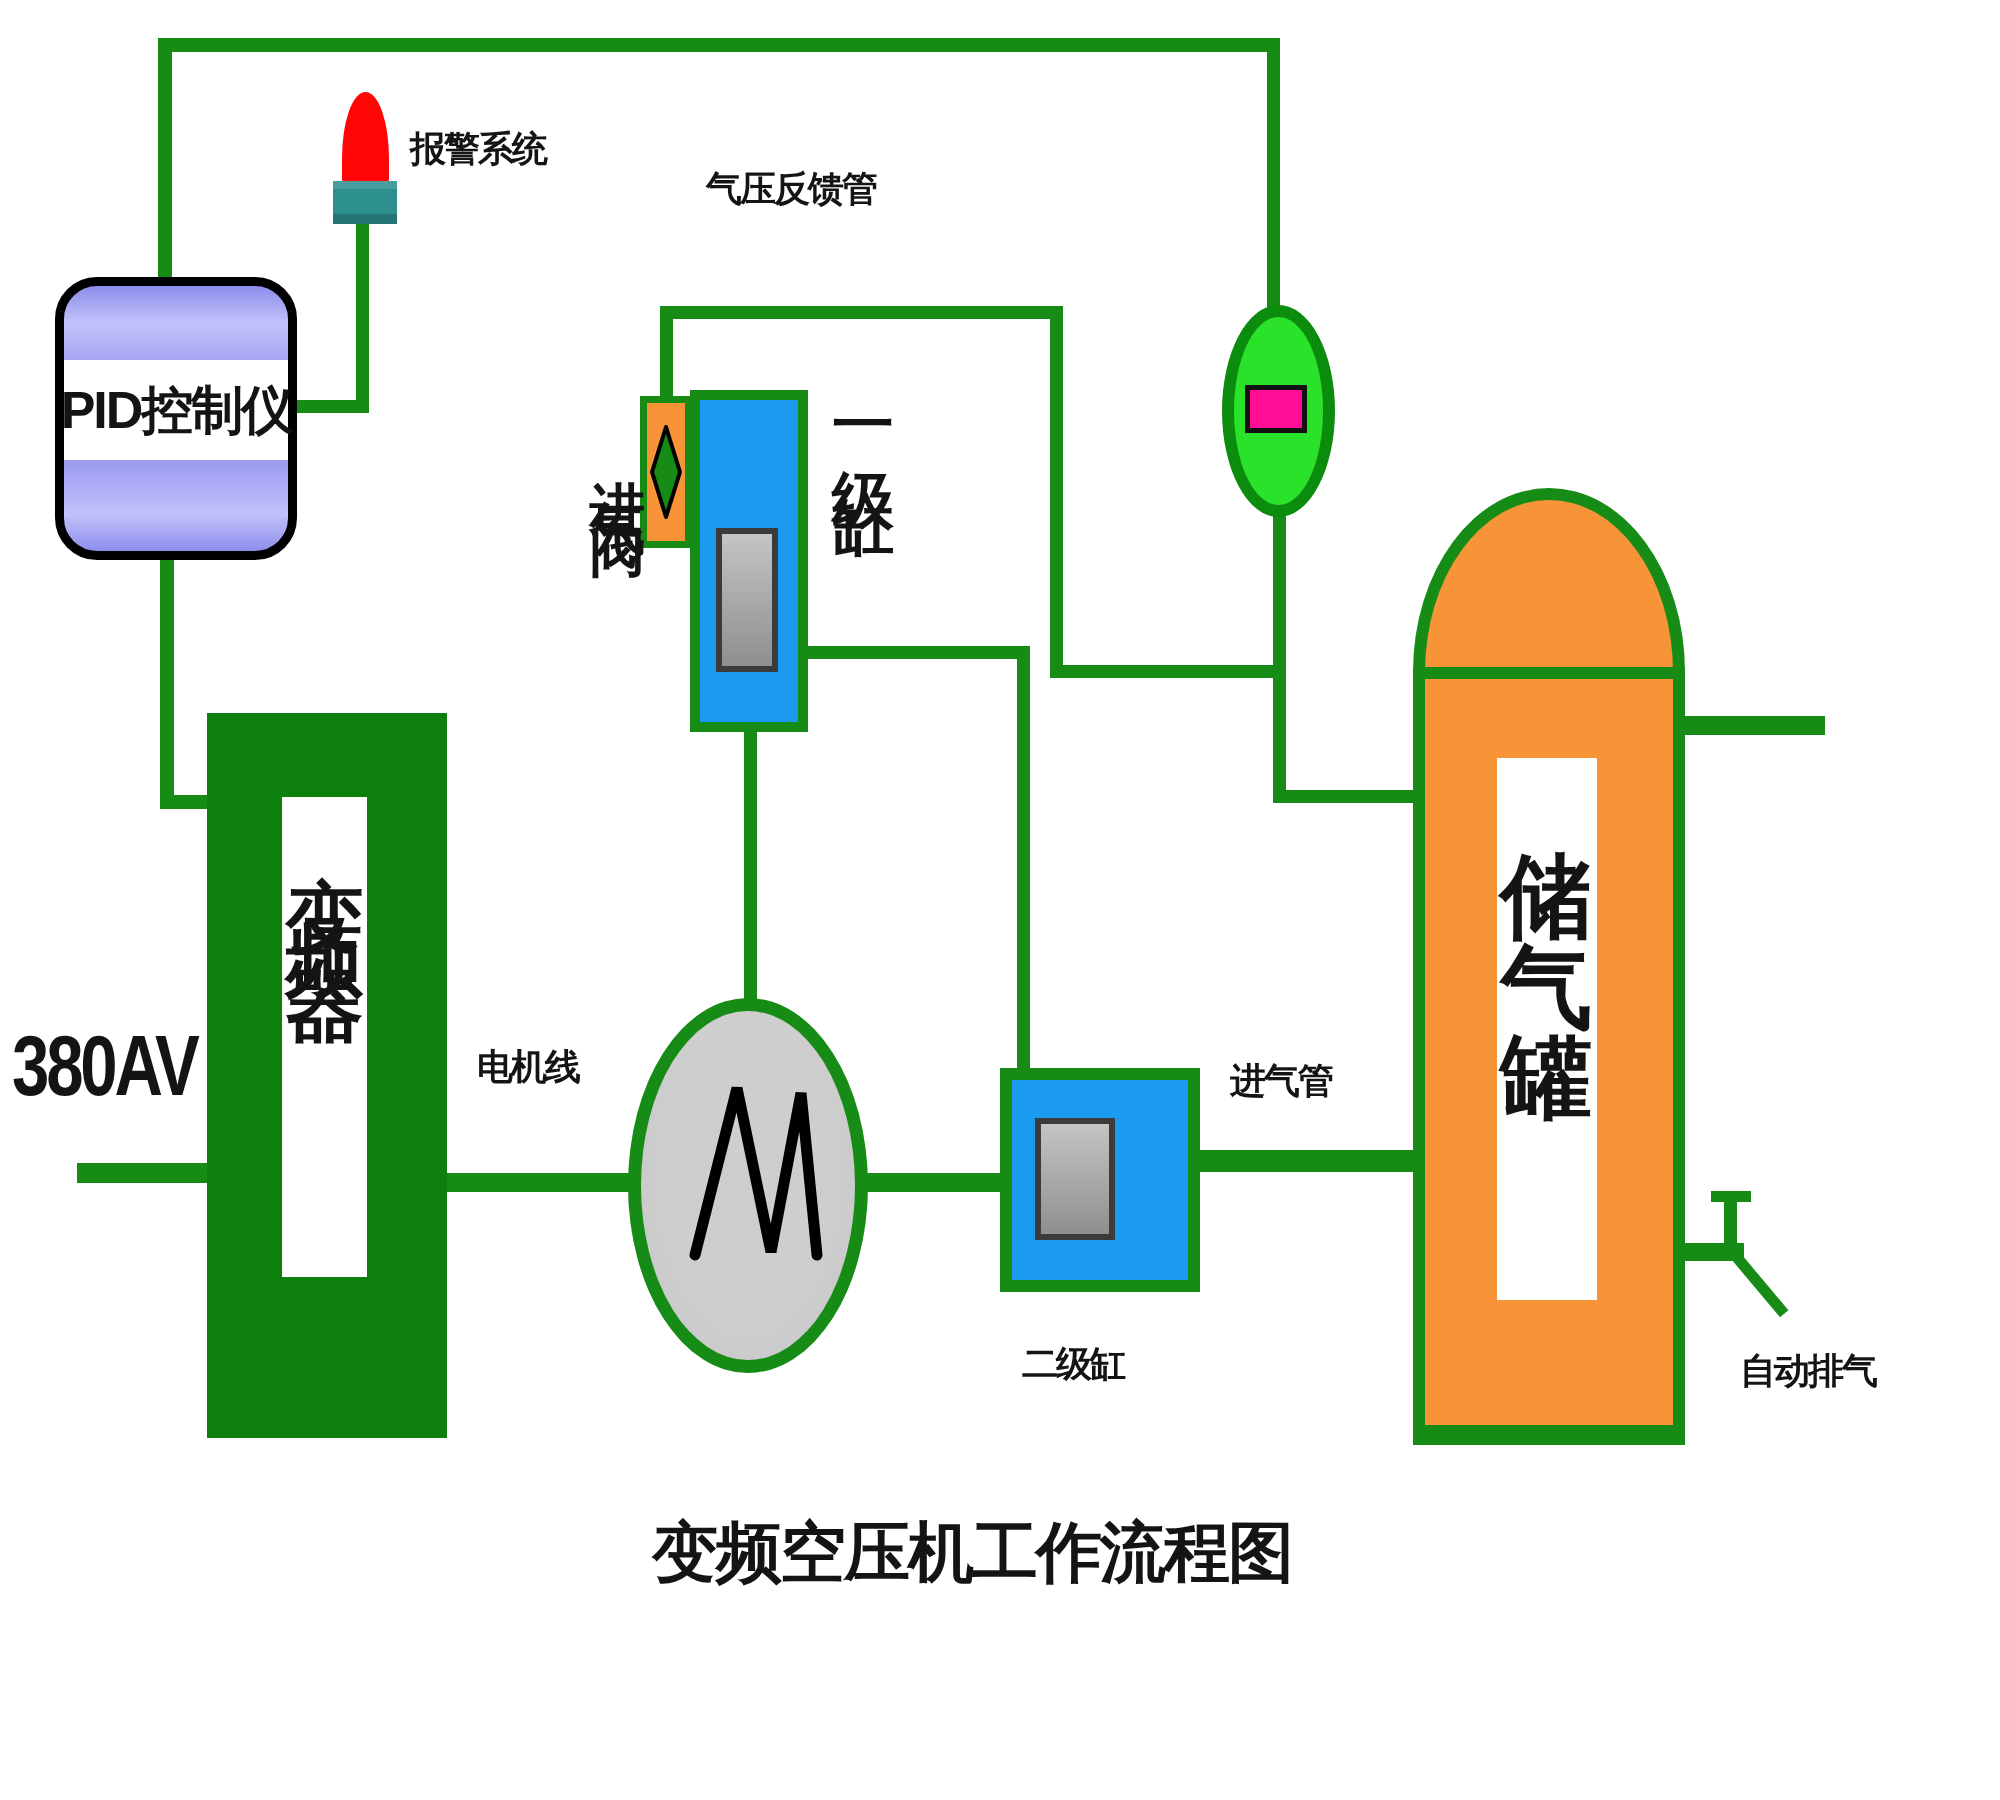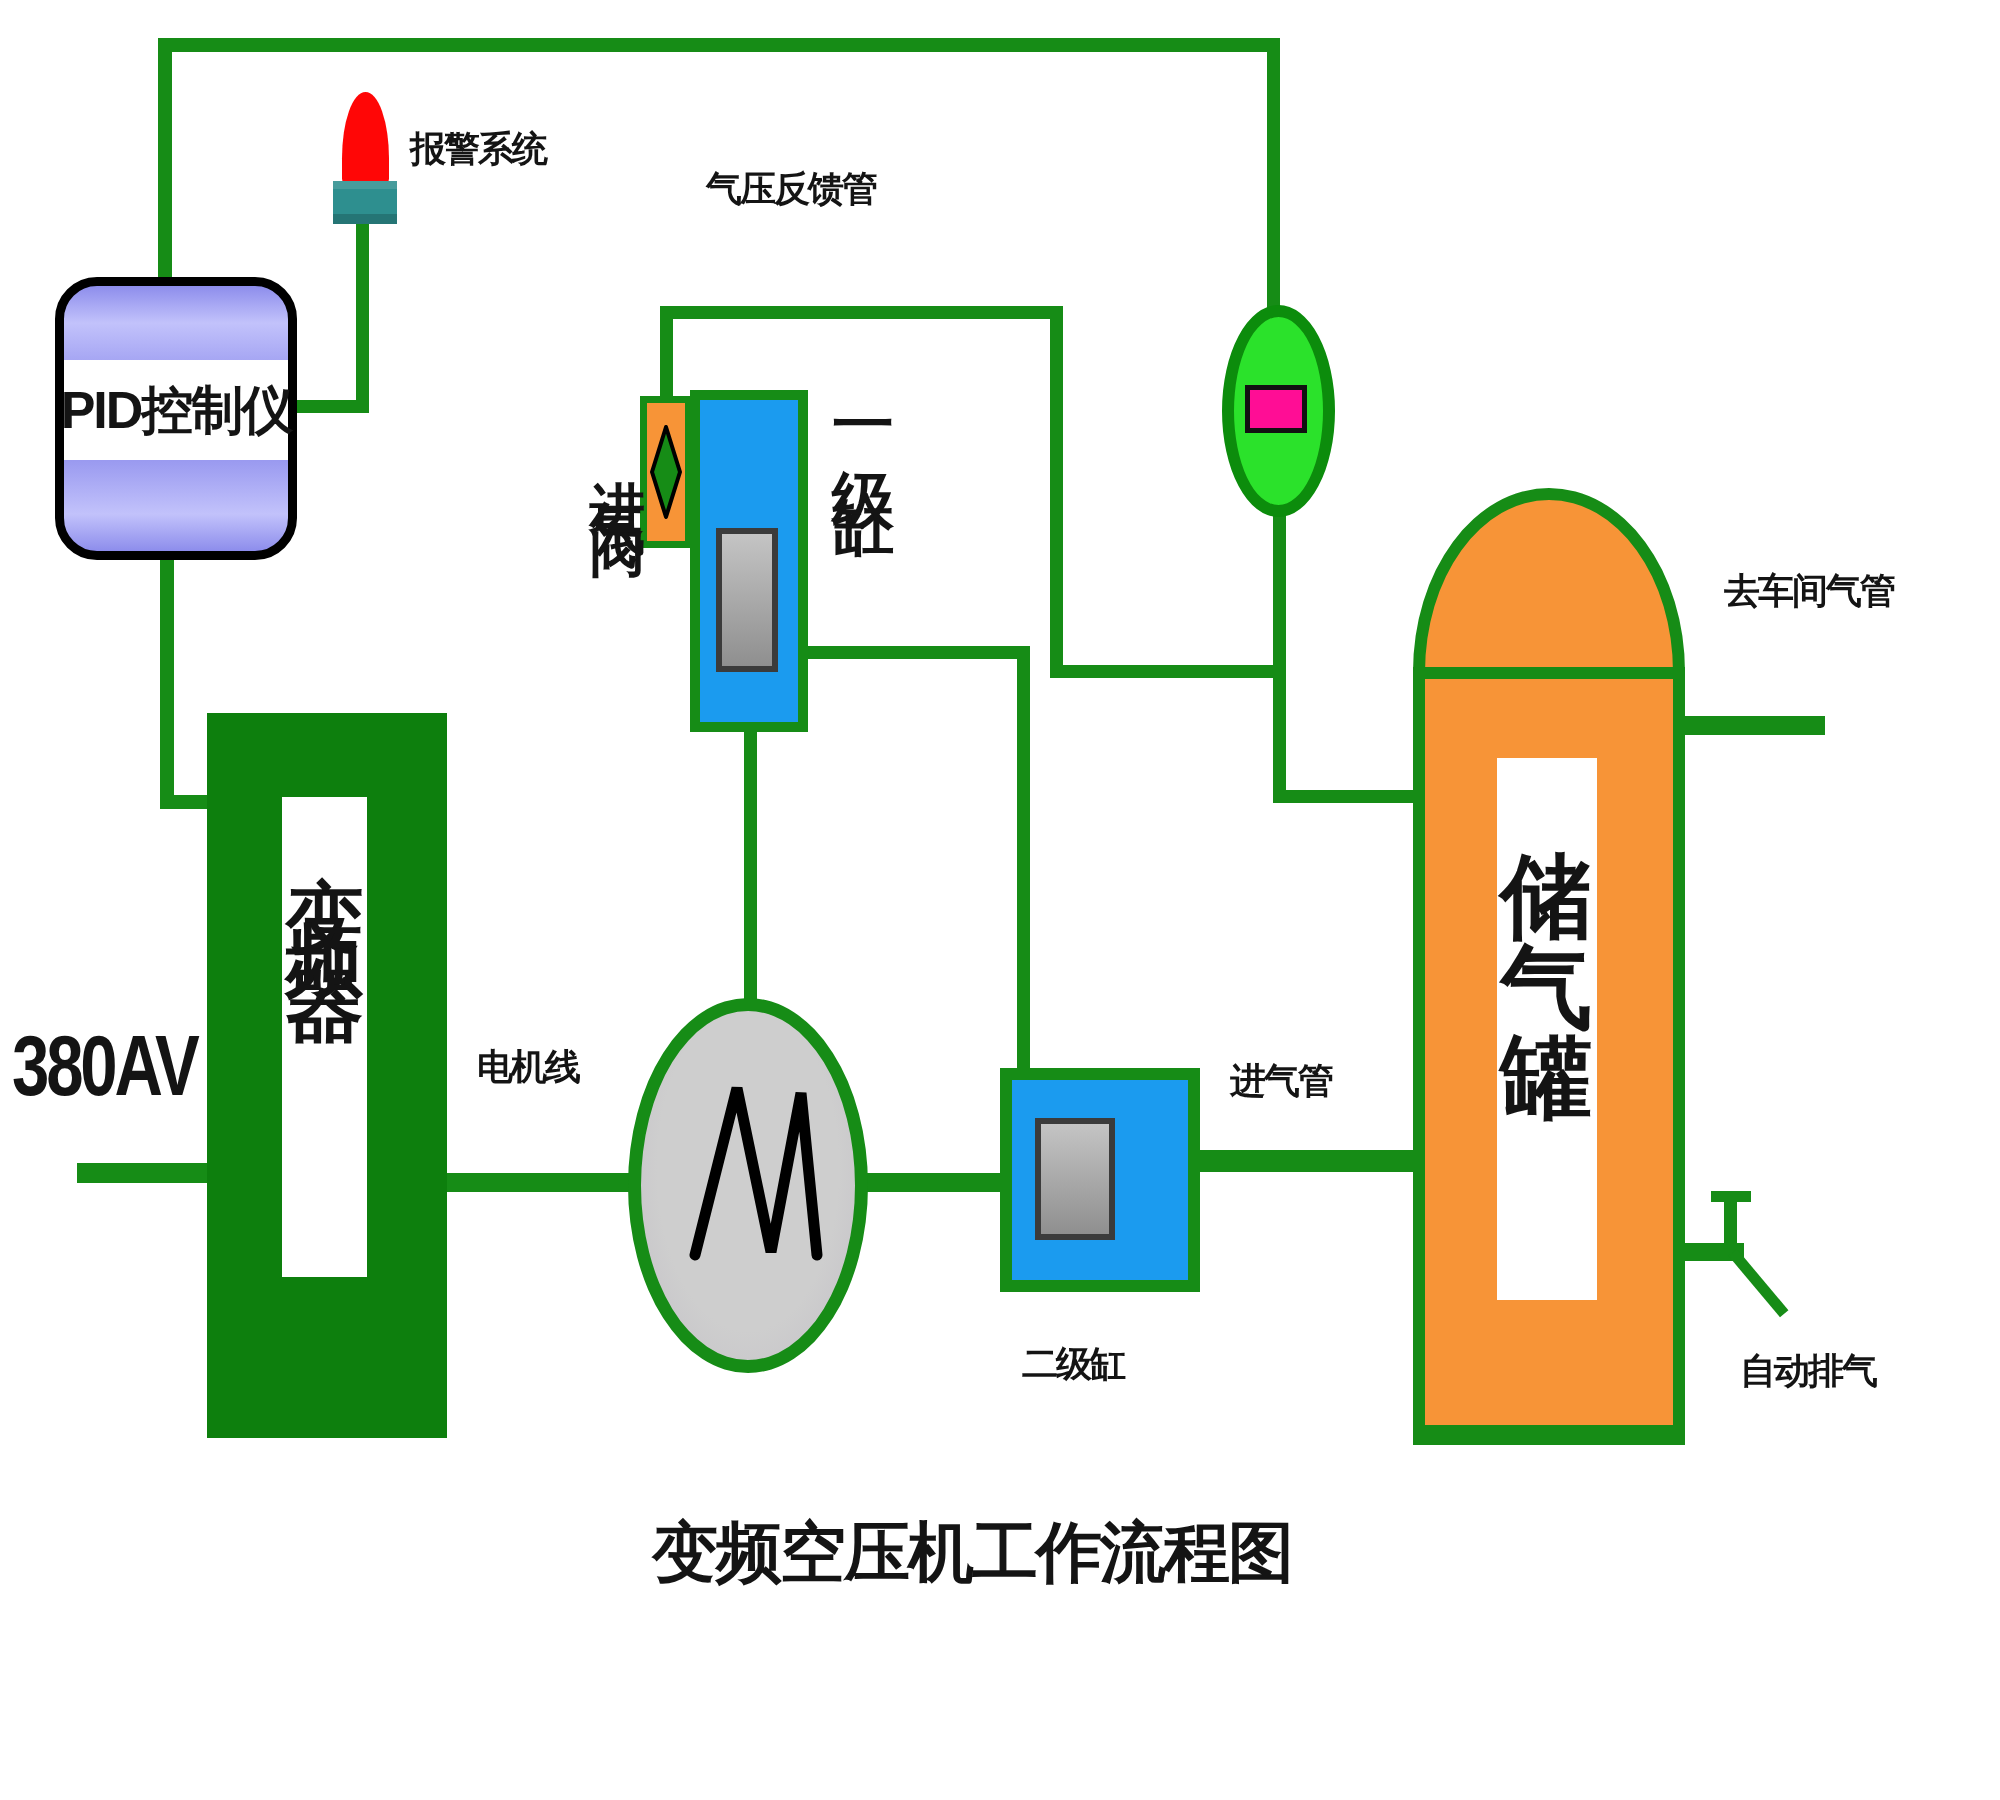--- a/index.html
+++ b/index.html
@@ -98,18 +98,17 @@
   <div class="box cyl" style="left:1000px;top:1068px;width:200px;height:224px;border-width:12px;"></div>
   <div class="box piston" style="left:1035px;top:1118px;width:80px;height:122px;"></div>
   <div class="lbl" style="left:1022px;top:1345px;">二级缸</div>
   <div class="lbl" style="left:1230px;top:1062px;">进气管</div>
 
   <div class="box" style="left:1413px;top:488px;width:272px;height:957px;background:var(--tank_orange);border:12px solid var(--line);border-bottom-width:20px;border-radius:136px 136px 0 0 / 184px 184px 0 0;"></div>
   <div class="pipe" style="left:1413px;top:667px;width:272px;height:12px"></div>
   <div class="strip" style="position:absolute;left:1497px;top:758px;width:100px;height:542px;">
     <span class="lbl vlbl" style="position:static;font-size:92px;letter-spacing:92px;padding-top:18px;">储气罐</span>
   </div>
-  <div class="lbl" style="left:1724px;top:572px;">去车间气管</div>
   <div class="lbl" style="left:1740px;top:1352px;">自动排气</div>
 
   <div class="lbl" style="left:652px;top:1518px;font-size:66px;letter-spacing:-2px;">变频空压机工作流程图</div>
 
 </div>
 
 </body></html>

